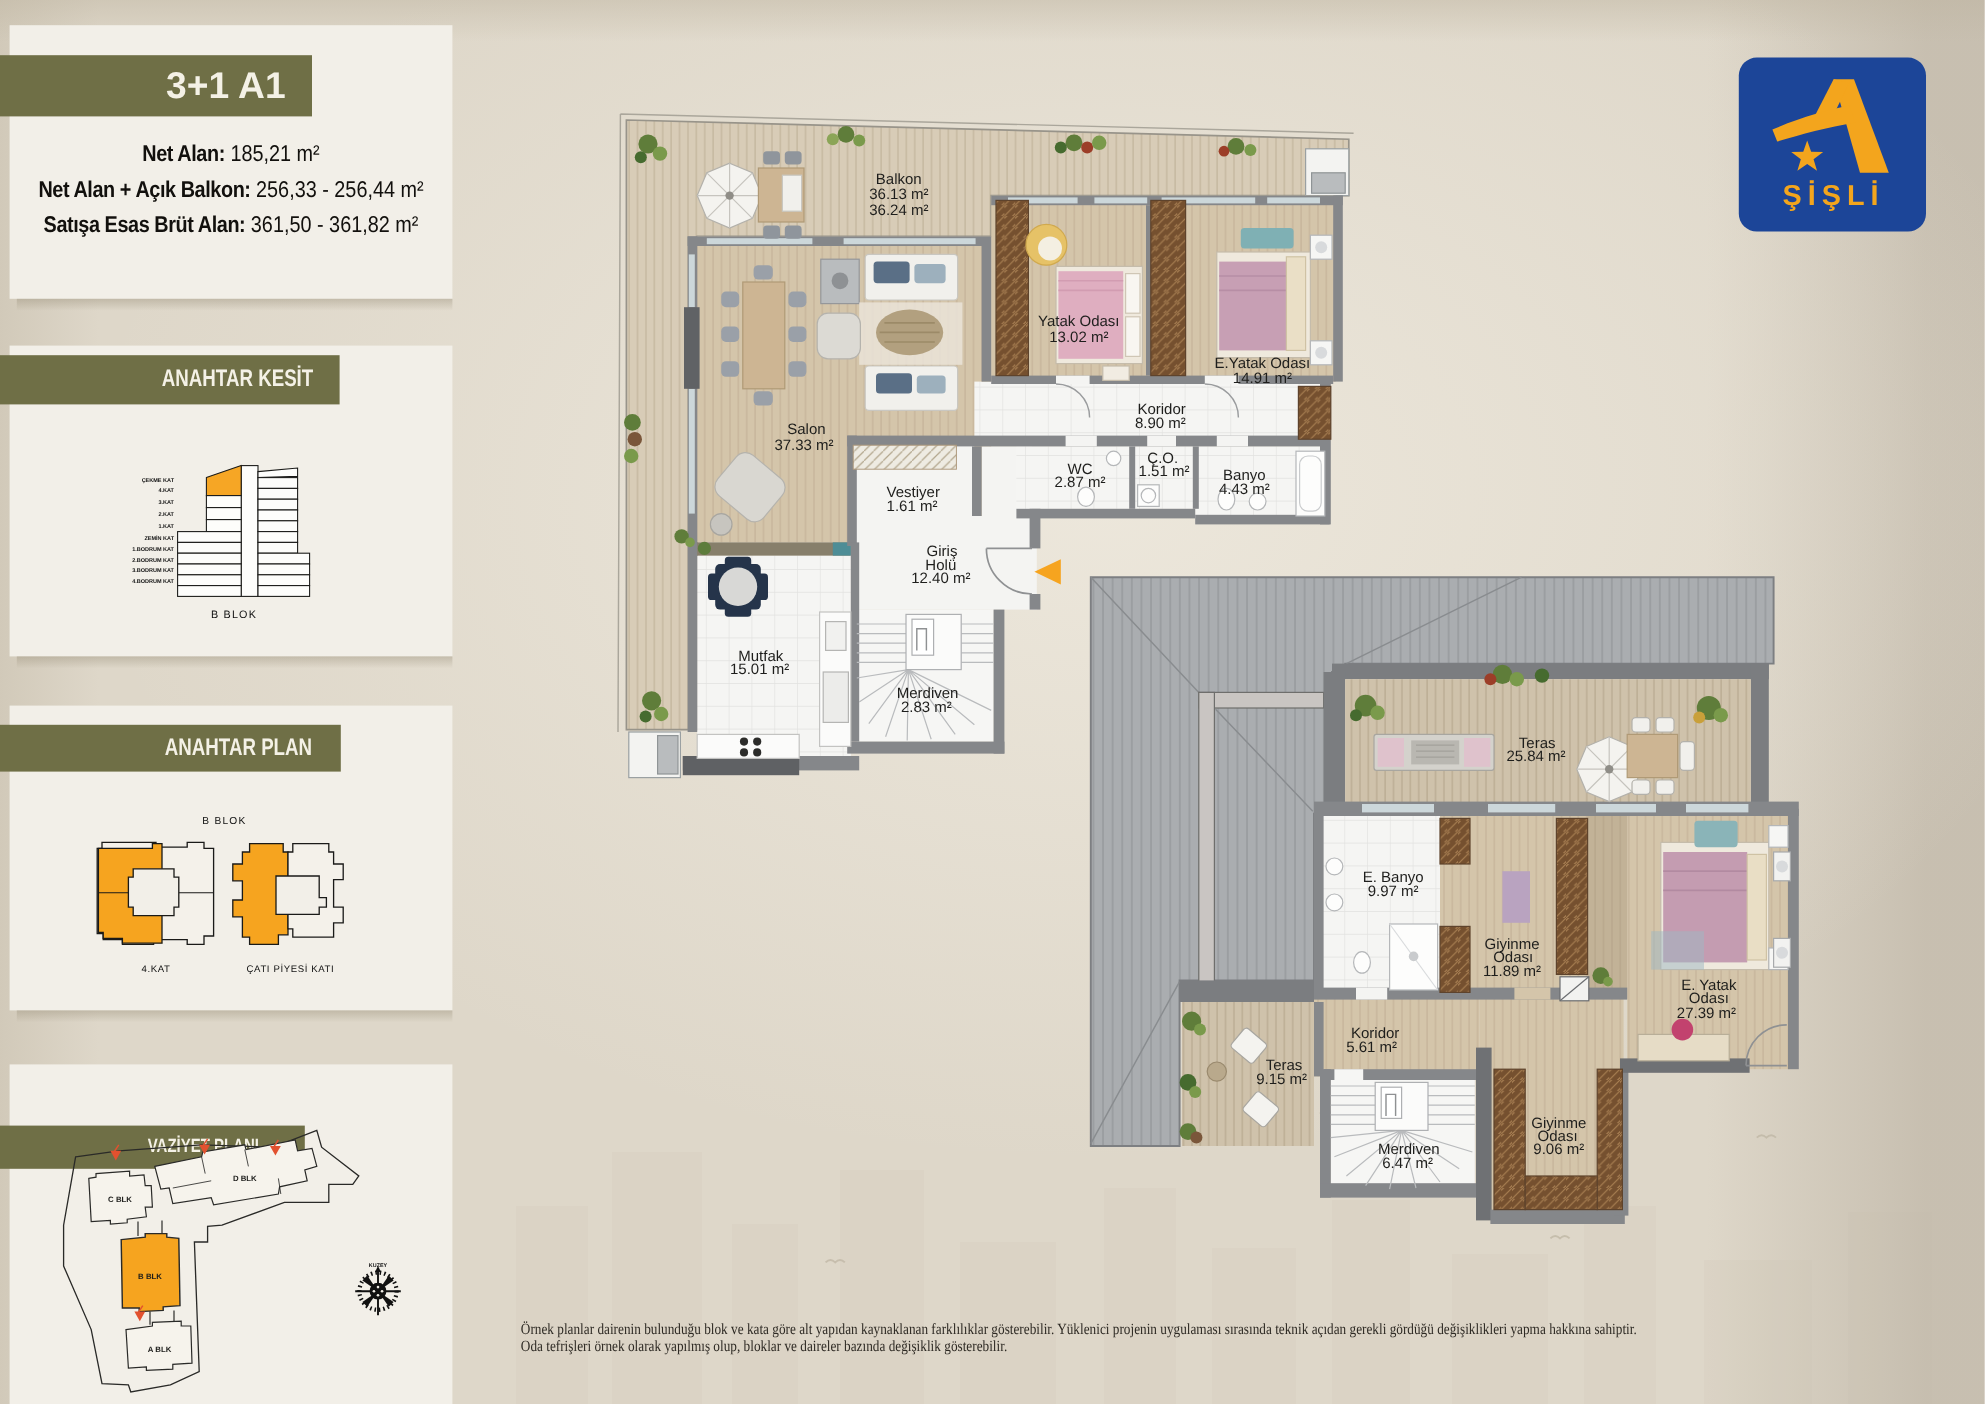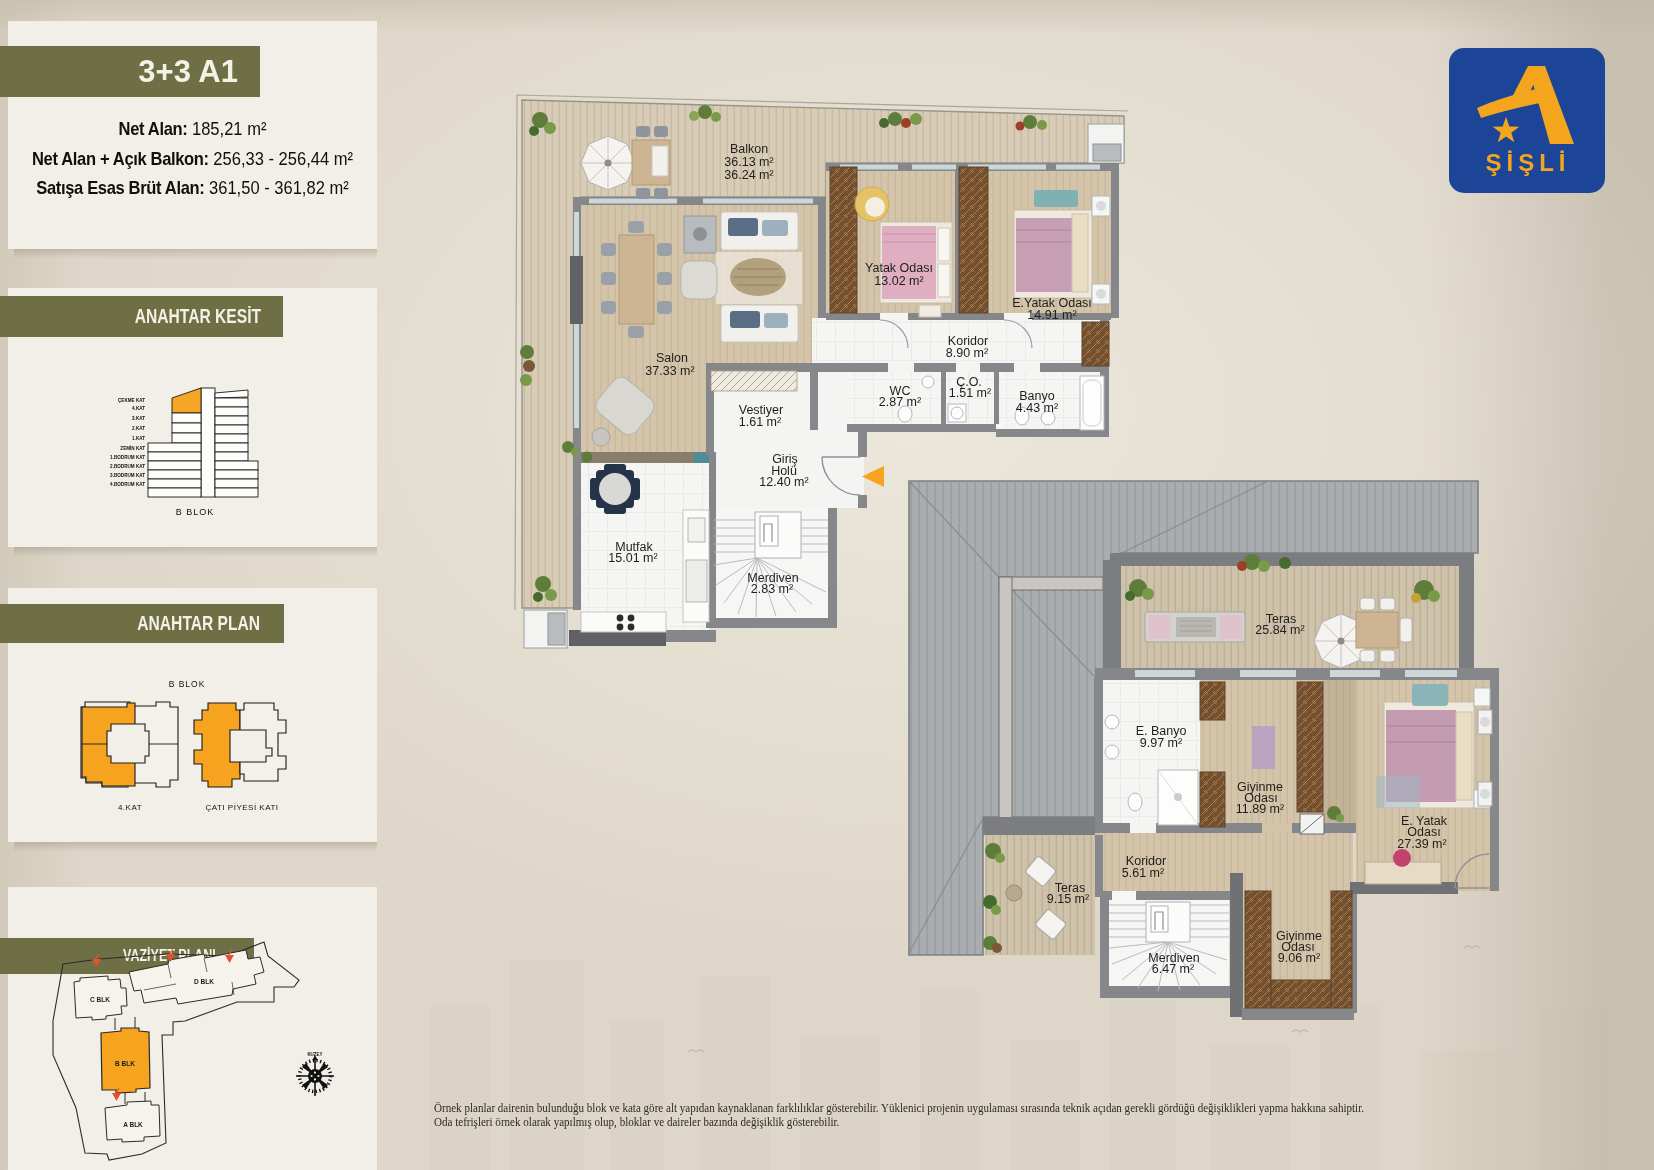--- a/index.html
+++ b/index.html
@@ -20,21 +20,21 @@
 </style>
 </head>
 <body>
 <div id="page">
 
   <div id="bgGrad"></div>
 
   <div class="panel" style="top:21px;height:228px"></div>
   <div class="pshadow" style="top:249px"></div>
 
-  <div class="bar" style="top:46px;width:260px;height:51px;font-size:31px;line-height:51px;text-align:right;padding-right:22px;width:238px">3+3 A1</div>
+  <div class="bar" style="top:46px;width:260px;height:51px;font-size:31px;line-height:51px;text-align:right;padding-right:22px;width:238px">3+1 A1</div>
 
   <div class="nfo" style="top:118px;font-size:19px"><b>Net Alan:</b> 185,21 m²</div>
   <div class="nfo" style="top:148px;font-size:19px"><b>Net Alan + Açık Balkon:</b> 256,33 - 256,44 m²</div>
   <div class="nfo" style="top:177px;font-size:19px"><b>Satışa Esas Brüt Alan:</b> 361,50 - 361,82 m²</div>
 
   <div class="panel" style="top:288px;height:259px"></div>
   <div class="pshadow" style="top:547px"></div>
 
   <div class="bar" style="top:296px;width:170px;padding-left:113px;height:41px;font-size:20px;line-height:41px"><span style="display:inline-block;transform:scaleX(.78)">ANAHTAR KESİT</span></div>
 

